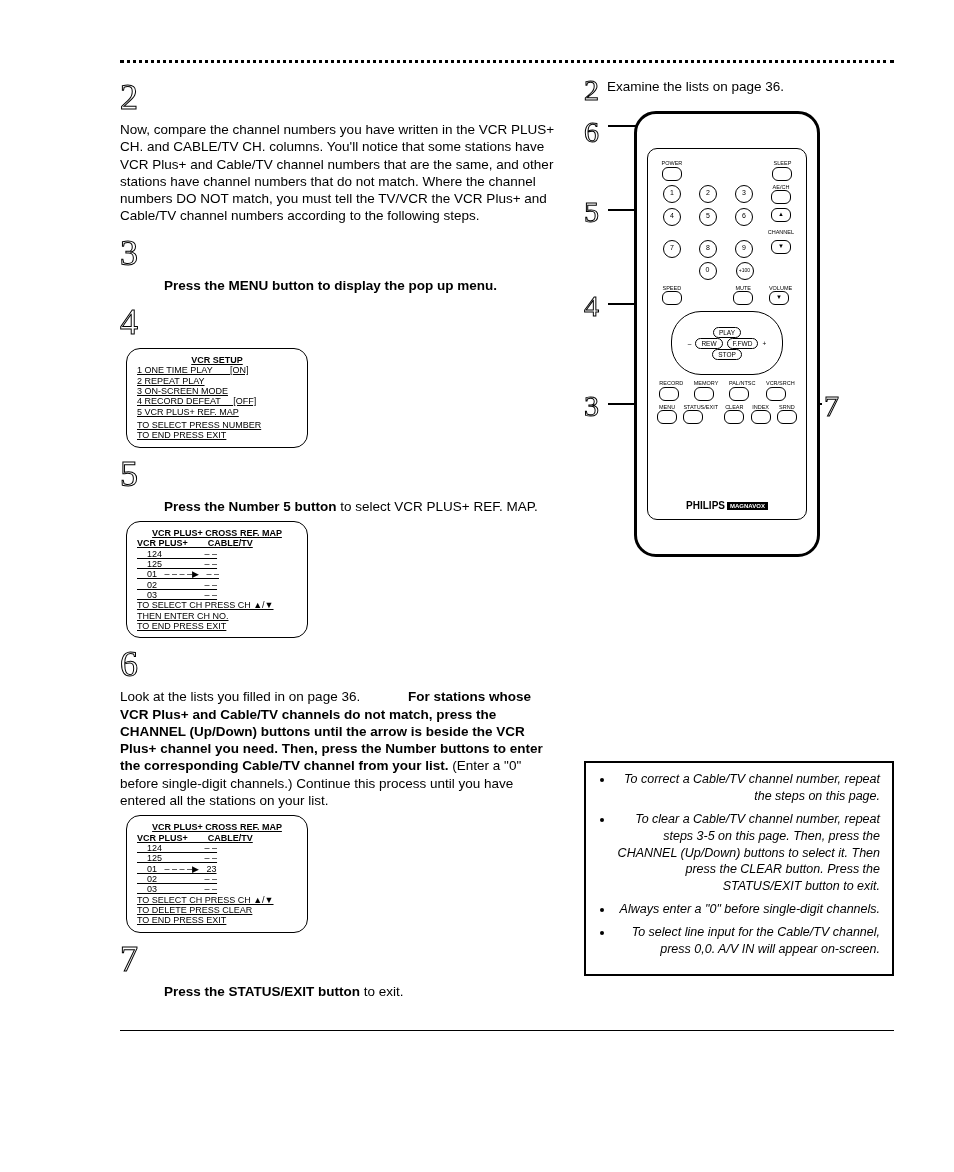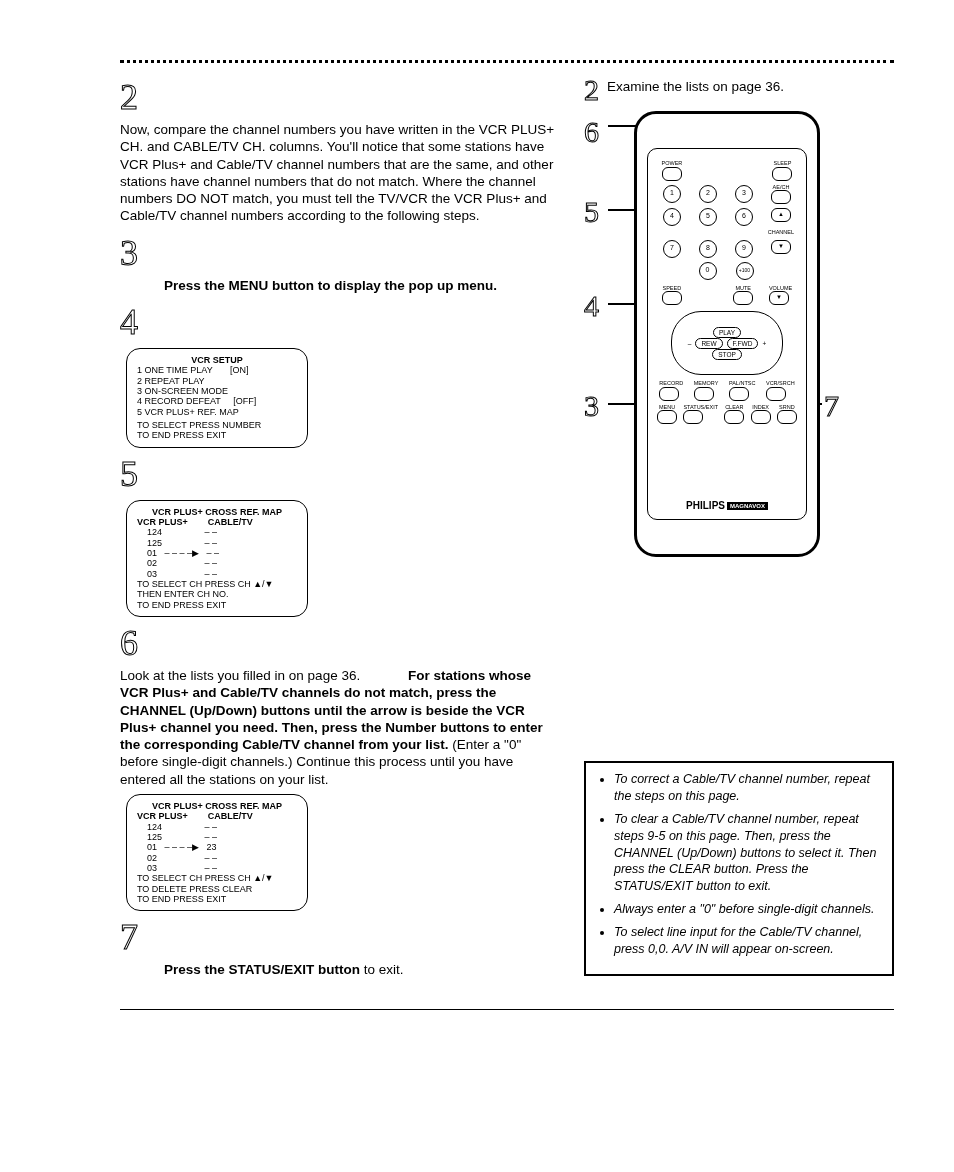--- a/index.html
+++ b/index.html
@@ -57,20 +57,21 @@
   .bold { font-weight: bold; padding-left: 44px; }
   .screen-box {
     border: 1.5px solid #000;
     border-radius: 14px;
     padding: 6px 10px;
     margin: 6px 0 4px 6px;
     width: 160px;
     font-size: 9px;
     line-height: 1.15;
     font-family: Arial, sans-serif;
+    text-decoration: underline;
   }
   .screen-box .hdr {
     text-align: center;
     font-weight: bold;
     font-size: 9px;
   }
   .screen-box .row { white-space: pre; }
   .hints-box {
     border: 2px solid #000;
     padding: 8px 12px 10px 12px;
@@ -83,20 +84,21 @@
     border-bottom: 1.5px solid #000;
     padding-bottom: 4px;
     margin-bottom: 8px;
   }
   .hints-box ul {
     margin: 0;
     padding-left: 16px;
     font-style: italic;
     font-size: 12.5px;
     line-height: 1.35;
+    text-align: right;
   }
   .hints-box li { margin-bottom: 6px; }
   .remote-area {
     position: relative;
     height: 460px;
     margin-top: 4px;
   }
   .remote {
     position: absolute;
     left: 50px;
@@ -198,20 +200,23 @@
         <div class="row">1 ONE TIME PLAY       [ON]</div>
         <div class="row">2 REPEAT PLAY</div>
         <div class="row">3 ON-SCREEN MODE</div>
         <div class="row">4 RECORD DEFEAT     [OFF]</div>
         <div class="row">5 VCR PLUS+ REF. MAP</div>
         <div class="row" style="margin-top:3px">TO SELECT PRESS NUMBER</div>
         <div class="row">TO END PRESS EXIT</div>
       </div>
 
       <div class="step-num outline">5</div>
+      <p>
+        <span class="bold">Press the Number 5 button</span><span> to select VCR PLUS+ REF. MAP.</span>
+      </p>
 
       <div class="screen-box">
         <div class="hdr">VCR PLUS+ CROSS REF. MAP</div>
         <div class="row" style="font-weight:bold">VCR PLUS+        CABLE/TV</div>
         <div class="row">    124                 – –</div>
         <div class="row">    125                 – –</div>
         <div class="row">    01   – – – –▶   – –</div>
         <div class="row">    02                   – –</div>
         <div class="row">    03                   – –</div>
         <div class="row">TO SELECT CH PRESS CH ▲/▼</div>
@@ -385,21 +390,21 @@
             </div>
           </div>
         </div>
       </div>
 
       <div style="height:180px"></div>
 
       <div class="hints-box">
         <ul>
           <li>To correct a Cable/TV channel number, repeat the steps on this page.</li>
-          <li>To clear a Cable/TV channel number, repeat steps 9-5 on this page. Then, press the CHANNEL (Up/Down) buttons to select it. Then press the CLEAR button. Press the STATUS/EXIT button to exit.</li>
+          <li>To clear a Cable/TV channel number, repeat steps 3-5 on this page. Then, press the CHANNEL (Up/Down) buttons to select it. Then press the CLEAR button. Press the STATUS/EXIT button to exit.</li>
           <li>Always enter a "0" before single-digit channels.</li>
           <li>To select line input for the Cable/TV channel, press 0,0. A/V IN will appear on-screen.</li>
         </ul>
       </div>
 
     </div>
   </div>
 
   <hr class="footer-rule">
 </div>

